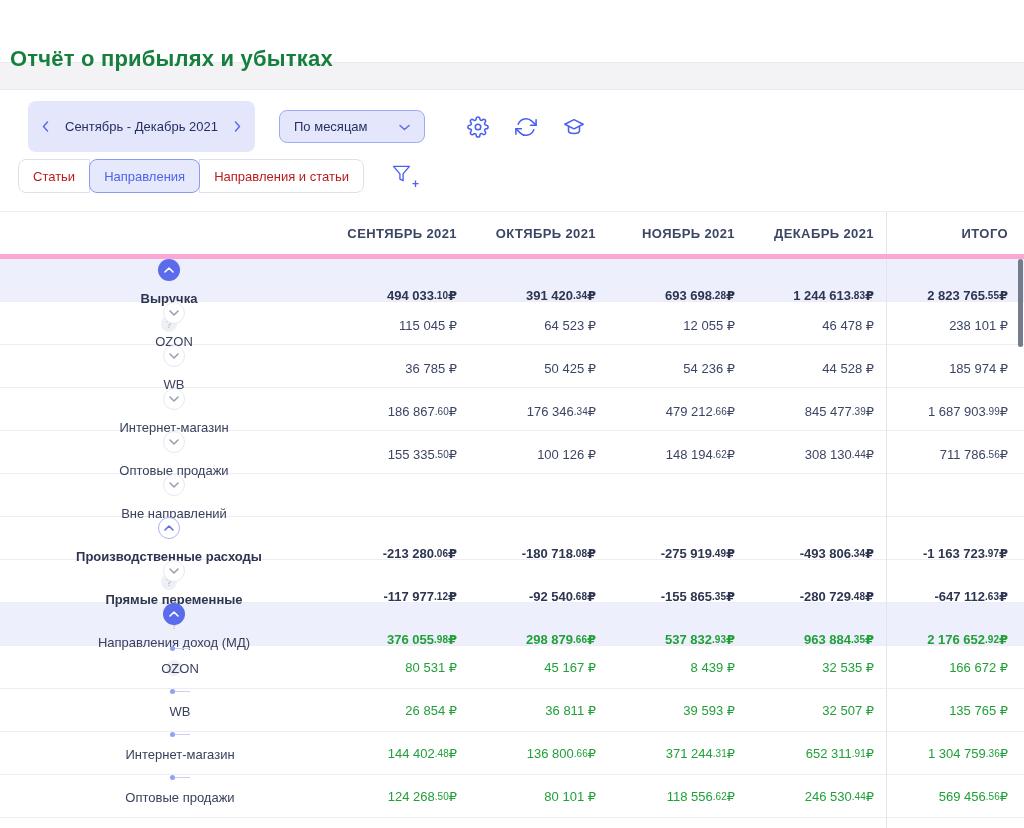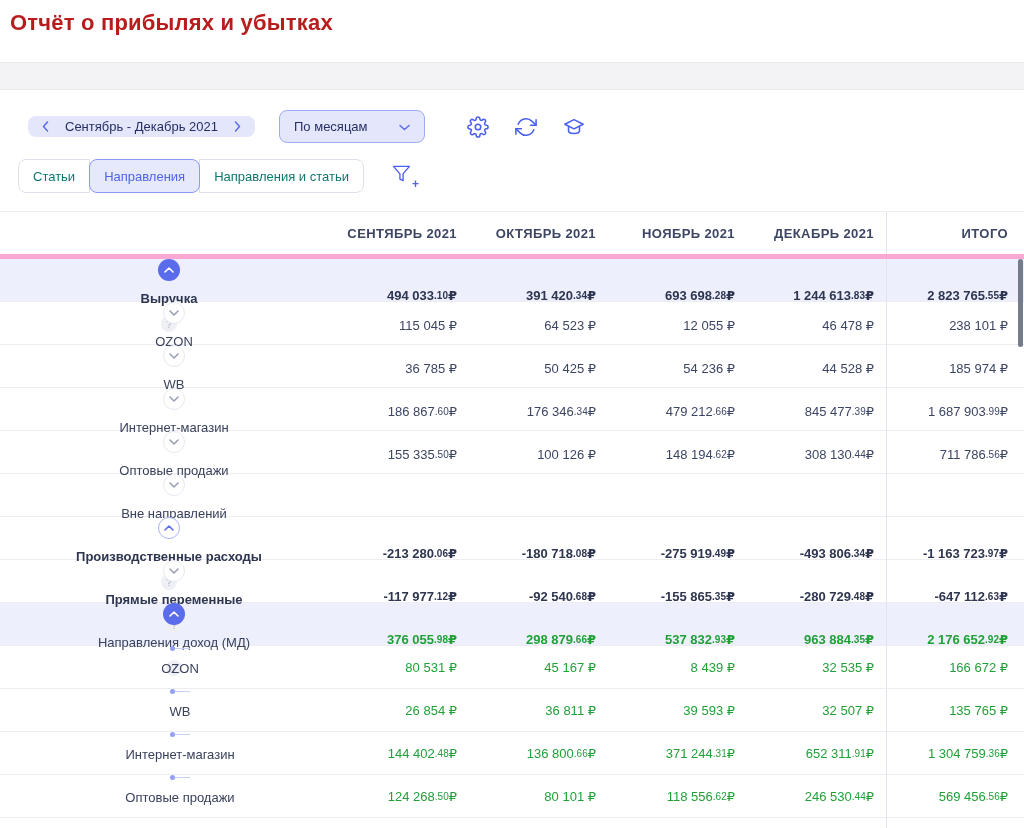--- a/index.html
+++ b/index.html
@@ -1,33 +1,33 @@
 <!DOCTYPE html>
 <html><head>
 <meta charset="utf-8">
 <style>
   *{margin:0;padding:0;box-sizing:border-box;}
   html,body{width:1024px;height:828px;overflow:hidden;background:#fff;
     font-family:"Liberation Sans","DejaVu Sans",sans-serif;}
   .page-header{height:62px;padding:10px 16px 0 10px;}
-  .page-title{font-size:22px;font-weight:700;color:#b91c1c;letter-spacing:.2px;}
+  .page-title{font-size:22px;font-weight:700;color:#15803d;letter-spacing:.2px;margin-top:36px;}
   .band{height:28px;background:#f3f3f6;border-top:1px solid #ebebef;border-bottom:1px solid #ebebef;}
   
   .toolbar{display:flex;align-items:center;padding:20px 0 0 28px;gap:24px;height:53px;}
-  .period-pill{display:inline-flex;align-items:center;gap:16px;height:21px;padding:0 14px;
+  .period-pill{display:inline-flex;align-items:center;gap:16px;height:51px;padding:0 14px;
     background:#e4e7fb;border-radius:8px;font-size:13px;color:#252f63;cursor:pointer;white-space:nowrap;}
   .chev-btn{display:inline-flex;align-items:center;cursor:pointer;}
   .gran-btn{display:inline-flex;align-items:center;gap:31px;height:33px;padding:0 14px;background:#e4e7fb;
     border:1px solid #9dacf5;border-radius:8px;font-size:13px;color:#252f63;cursor:pointer;font-family:inherit;}
   .tool-icons{display:flex;align-items:center;gap:26px;margin-left:18px;}
   .tool-icon{width:22px;height:22px;display:inline-flex;align-items:center;justify-content:center;cursor:pointer;}
   .tool-icon svg{width:22px;height:22px;}
   
   .tabs-row{display:flex;align-items:center;margin:16px 0 0 18px;height:34px;}
-  .tab{height:34px;padding:0 14px;background:#fff;border:1px solid #dfe1ea;font-size:13px;color:#0f766e;
+  .tab{height:34px;padding:0 14px;background:#fff;border:1px solid #dfe1ea;font-size:13px;color:#b91c1c;
     margin-left:-1px;cursor:pointer;font-family:inherit;}
   .tab:first-child{border-radius:8px 0 0 8px;margin-left:0;}
   .tab:last-child{border-radius:0 8px 8px 0;}
   .tab.active{background:#e6e9fc;border:1px solid #8b9af4;color:#4f63ec;border-radius:8px;position:relative;z-index:2;}
   .filter-wrap{position:relative;margin-left:28px;width:24px;height:24px;cursor:pointer;}
   .filter-wrap svg{width:19px;height:19px;}
   .filter-plus{position:absolute;right:-3px;bottom:-2px;font-size:12px;font-weight:700;color:#4f63ec;line-height:1;}
   
   .table{margin-top:18px;}
   .thead,.row,.partial-row{display:grid;grid-template-columns:330px 139px 139px 139px 139px 1fr;}

